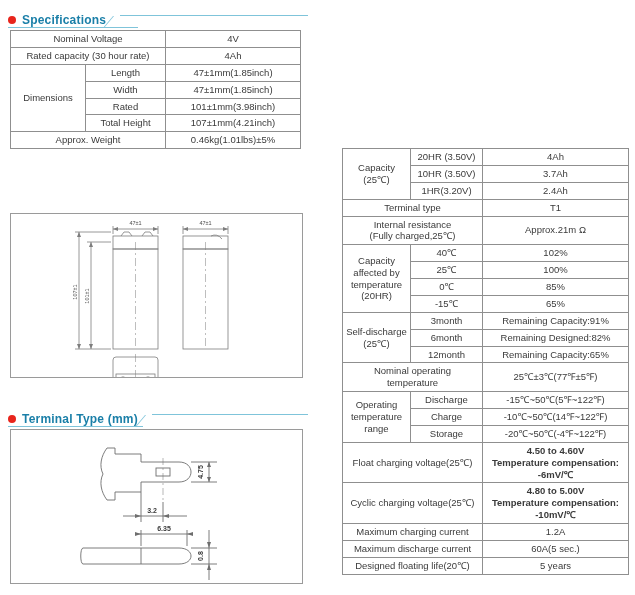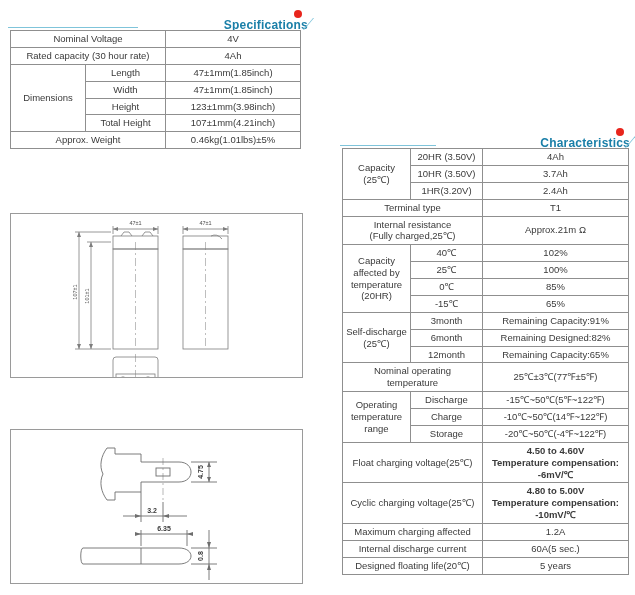--- a/index.html
+++ b/index.html
@@ -9,23 +9,22 @@
     background: #ffffff;
     font-family: "Liberation Sans", sans-serif;
     color: #3a3a3a;
   }
   .page { position: relative; width: 635px; height: 595px; overflow: hidden; }
 
   
   .sec-head {
     position: relative;
     display: flex;
-    align-items: flex-end;
+    align-items: center;
     height: 20px;
-    flex-direction: column;
   }
   .sec-bullet {
     width: 8px; height: 8px;
     border-radius: 50%;
     background: #e8251c;
     margin-right: 6px;
     flex: 0 0 auto;
   }
   .sec-title {
     font-size: 12px;
@@ -126,22 +125,22 @@
       <tr>
         <td rowspan="4" class="lbl">Dimensions</td>
         <td class="lbl">Length</td>
         <td class="val">47±1mm(1.85inch)</td>
       </tr>
       <tr>
         <td class="lbl">Width</td>
         <td class="val">47±1mm(1.85inch)</td>
       </tr>
       <tr>
-        <td class="lbl">Height</td>
-        <td class="val">123±1mm(3.98inch)</td>
+        <td class="lbl">Rated</td>
+        <td class="val">101±1mm(3.98inch)</td>
       </tr>
       <tr>
         <td class="lbl">Total Height</td>
         <td class="val">107±1mm(4.21inch)</td>
       </tr>
       <tr>
         <td colspan="2" class="lbl">Approx. Weight</td>
         <td class="val">0.46kg(1.01lbs)±5%</td>
       </tr>
     </tbody>
@@ -201,20 +200,29 @@
 
       <g font-family="Liberation Sans, sans-serif" font-size="5.5" fill="#4a4a4a">
         <text x="124.5" y="11" text-anchor="middle">47±1</text>
         <text x="194.5" y="11" text-anchor="middle">47±1</text>
         <text x="66" y="78" text-anchor="middle" transform="rotate(-90 66 78)">107±1</text>
         <text x="78" y="82" text-anchor="middle" transform="rotate(-90 78 82)">101±1</text>
       </g>
     </svg>
   </div>
 
+  <div class="sec-head" id="term-head">
+    <span class="sec-bullet"></span>
+    <span class="sec-title">Terminal Type (mm)</span>
+    <span class="sec-rule">
+      <span class="riser"></span>
+      <span class="under" style="left:12px;bottom:14px;"></span>
+    </span>
+    <span class="sec-under-title" style="width:135px;"></span>
+  </div>
 
   <div class="draw-box" id="term-box">
     <svg width="291" height="153" viewBox="0 0 291 153">
       <g fill="none" stroke="#6e6e6e" stroke-width="0.9">
 
         <path d="M96 18
                  C 90 26, 88 36, 92 44
                  C 88 52, 90 62, 96 70
                  L 104 70
                  L 104 62
@@ -267,29 +275,20 @@
 
       <g font-family="Liberation Sans, sans-serif" font-size="7" fill="#3a3a3a" font-weight="bold">
         <text x="192" y="42" text-anchor="middle" transform="rotate(-90 192 42)">4.75</text>
         <text x="141" y="83" text-anchor="middle">3.2</text>
         <text x="153" y="101" text-anchor="middle">6.35</text>
         <text x="192" y="126" text-anchor="middle" transform="rotate(-90 192 126)">0.8</text>
       </g>
     </svg>
   </div>
 
-  <div class="sec-head" id="char-head">
-    <span class="sec-bullet"></span>
-    <span class="sec-title">Characteristics</span>
-    <span class="sec-rule">
-      <span class="riser"></span>
-      <span class="under" style="left:12px;bottom:14px;"></span>
-    </span>
-    <span class="sec-under-title" style="width:96px;"></span>
-  </div>
 
   <table class="spec" id="char-table">
     <colgroup>
         <col style="width:68px">
         <col style="width:72px">
         <col style="width:146px">
       </colgroup>
     <tbody>
 
       <tr>
@@ -400,25 +399,25 @@
       <tr>
         <td colspan="2" class="lbl">Cyclic charging voltage(25℃)</td>
         <td class="val left">
           <div>4.80 to 5.00V</div>
           <div>Temperature compensation:</div>
           <div>-10mV/℃</div>
         </td>
       </tr>
 
       <tr>
-        <td colspan="2" class="lbl">Maximum charging affected</td>
+        <td colspan="2" class="lbl">Maximum charging current</td>
         <td class="val">1.2A</td>
       </tr>
       <tr>
-        <td colspan="2" class="lbl">Internal discharge current</td>
+        <td colspan="2" class="lbl">Maximum discharge current</td>
         <td class="val">60A(5 sec.)</td>
       </tr>
       <tr>
         <td colspan="2" class="lbl">Designed floating life(20℃)</td>
         <td class="val">5 years</td>
       </tr>
     </tbody>
   </table>
 
 </div>

